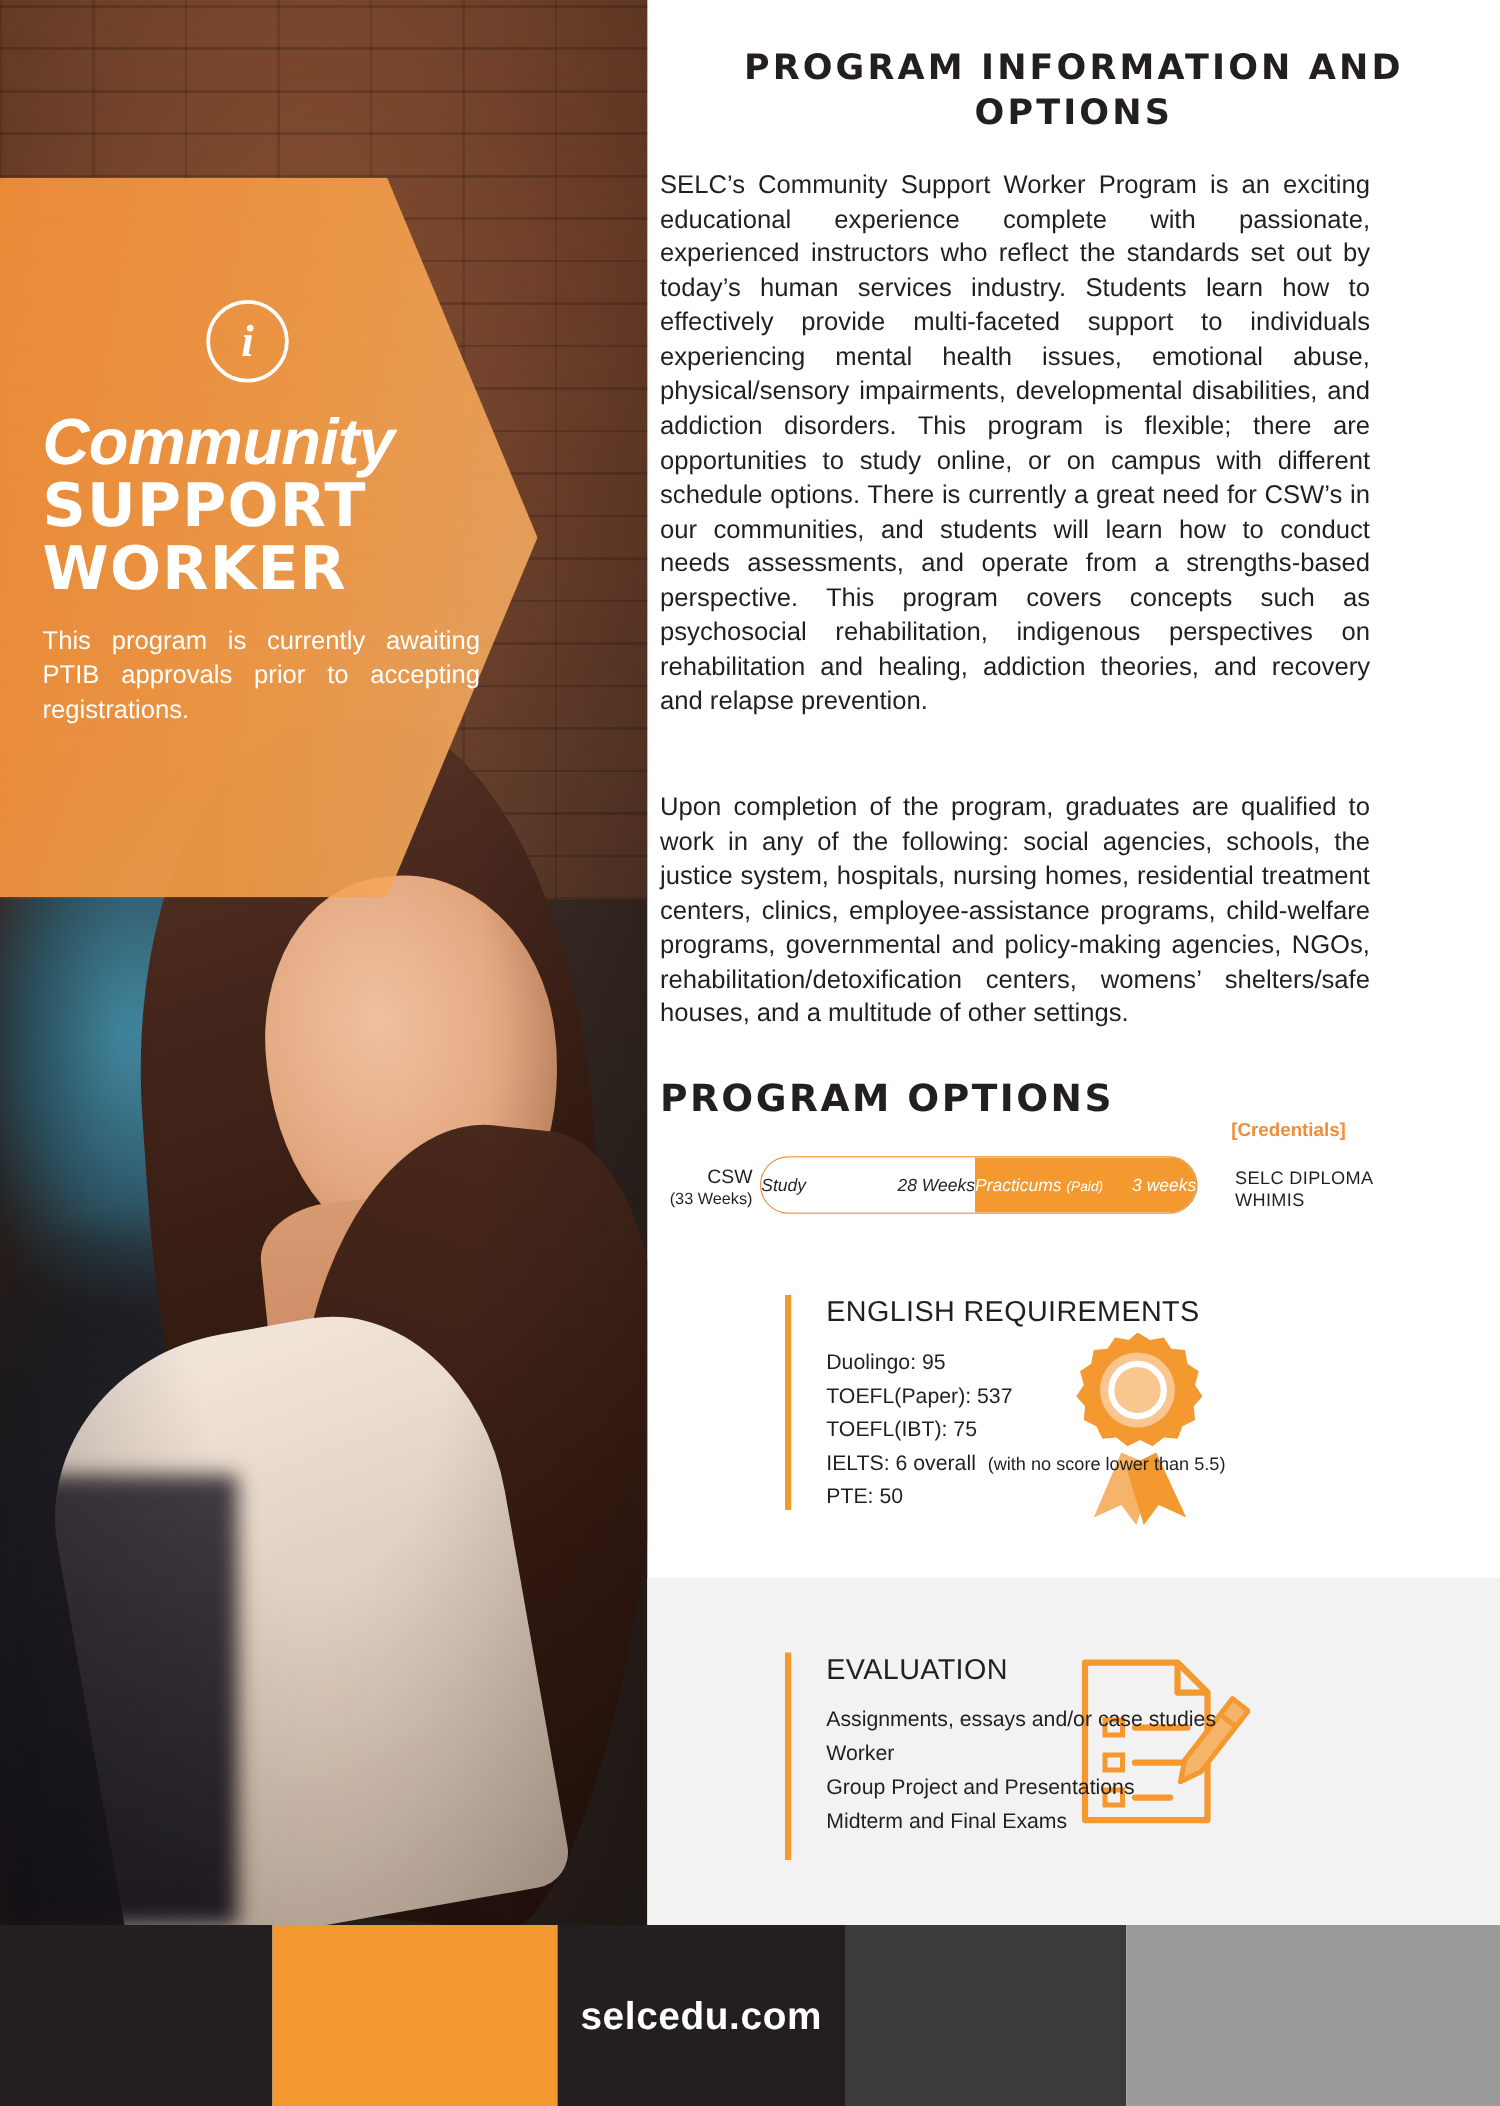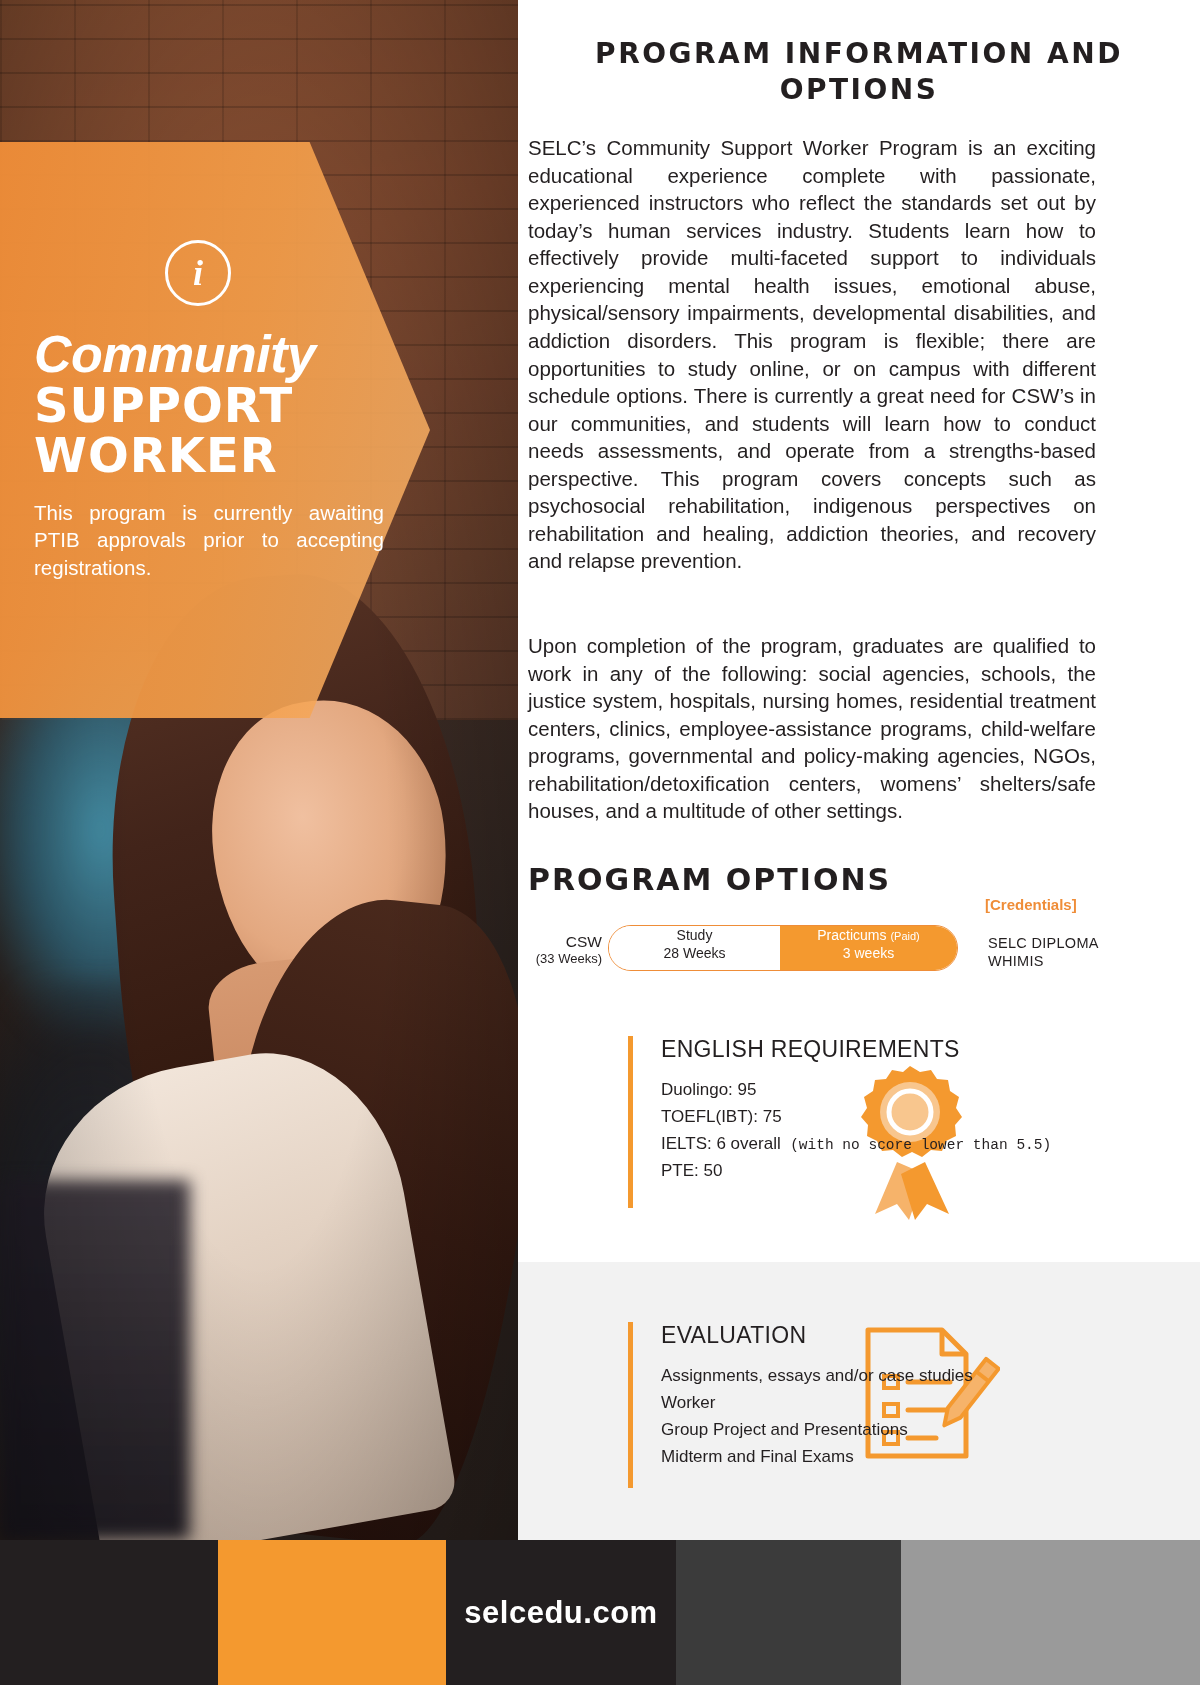--- a/index.html
+++ b/index.html
@@ -254,24 +254,25 @@
     position: absolute;
     left: 608px; top: 925px;
     width: 350px; height: 46px;
     border-radius: 23px;
     overflow: hidden;
     display: flex;
     border: 1px solid #ef8d38;
     box-sizing: border-box;
   }
   .bar-seg {
-    display: flex; flex-direction: column;
-    align-items: center; justify-content: flex-start;
+    display: flex; flex-direction: row;
+    align-items: center; justify-content: space-between;
     font-size: 14px;
     line-height: 1.3;
+    font-style: italic;
   }
   .bar-seg.study {
     width: 172px;
     background: #ffffff;
     color: #231f20;
   }
   .bar-seg.prac {
     width: 178px;
     background: #f4992f;
     color: #ffffff;
@@ -292,21 +293,21 @@
     font-size: 23px;
     color: #231f20;
     letter-spacing: 0.3px;
     margin: 0 0 14px 0;
   }
   .box-line {
     font-size: 17px;
     line-height: 1.58;
     color: #231f20;
   }
-  .box-line .note { font-size: 14.5px; font-family: Liberation Mono, monospace; }
+  .box-line .note { font-size: 14.5px; }
 
   
   .rosette {
     position: absolute;
     left: 845px; top: 1062px;
     width: 130px; height: 158px;
   }
   
   .clipboard {
     position: absolute;
@@ -402,20 +403,21 @@
     <g transform="translate(65,62)">
       <path d="M0 -58 L10 -52 L21 -54 L27 -45 L38 -44 L40 -33 L49 -27 L46 -16 L52 -7 L45 1 L46 12 L36 17 L32 27 L21 26 L12 33 L2 28 L-8 33 L-17 26 L-28 27 L-33 17 L-43 12 L-42 1 L-49 -7 L-43 -16 L-46 -27 L-37 -33 L-35 -44 L-24 -45 L-18 -54 L-7 -52 Z" fill="#f4992f"></path>
       <circle cx="0" cy="-12" r="30" fill="#f8c68e"></circle>
       <circle cx="0" cy="-12" r="21" fill="none" stroke="#ffffff" stroke-width="5"></circle>
     </g>
   </svg>
 
   <div class="box box-english">
     <div class="box-title">ENGLISH REQUIREMENTS</div>
     <div class="box-line">Duolingo: 95</div>
+    <div class="box-line">TOEFL(Paper): 537</div>
     <div class="box-line">TOEFL(IBT): 75</div>
     <div class="box-line"><span>IELTS: 6 overall</span>&nbsp; <span class="note">(with no score lower than 5.5)</span></div>
     <div class="box-line">PTE: 50</div>
   </div>
 
   <svg class="clipboard" viewBox="0 0 150 150">
     <path d="M18 14 H92 L116 38 V140 H18 Z" fill="none" stroke="#f4992f" stroke-width="5" stroke-linejoin="round"></path>
     <path d="M92 14 V38 H116" fill="none" stroke="#f4992f" stroke-width="5" stroke-linejoin="round"></path>
     <rect x="34" y="60" width="14" height="12" fill="none" stroke="#f4992f" stroke-width="4"></rect>
     <line x1="58" y1="66" x2="100" y2="66" stroke="#f4992f" stroke-width="5" stroke-linecap="round"></line>

